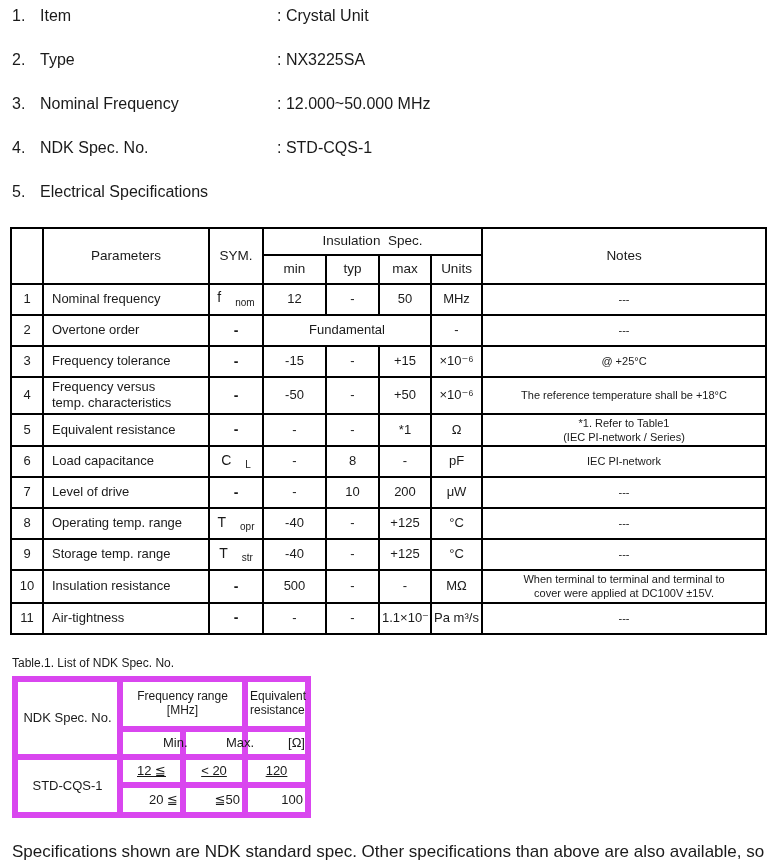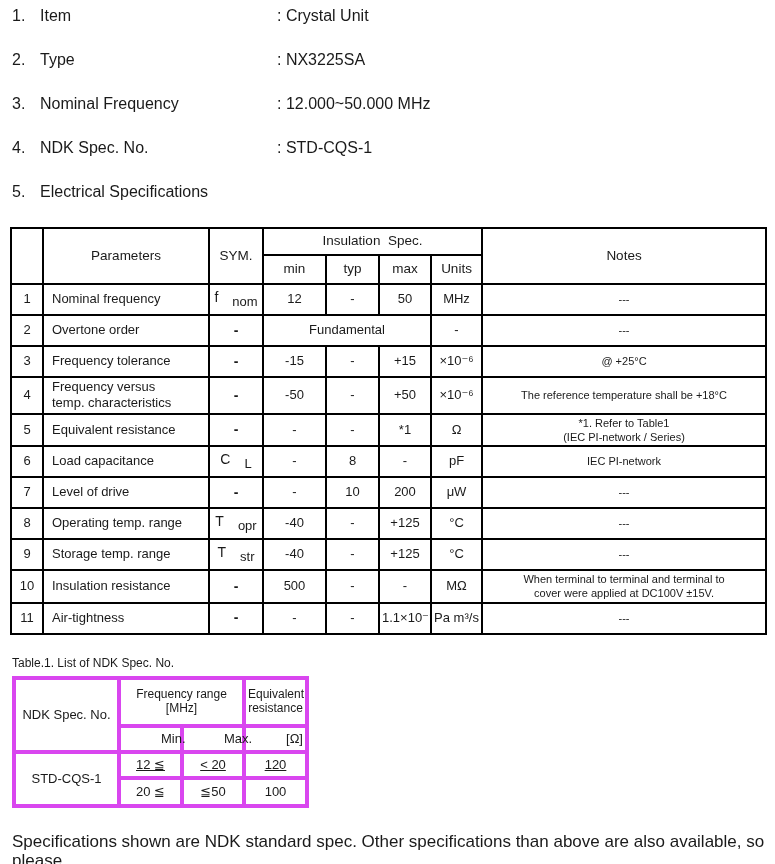--- a/index.html
+++ b/index.html
@@ -31,41 +31,41 @@
     overflow:hidden;
   }
   .spec th{font-size:13.5px;}
   .spec thead tr.h1 th{height:23px;}
   .spec thead tr.h2 th{height:25px;}
   .spec tbody td{height:27px;}
   .c-param{text-align:left !important;padding-left:8px !important;}
   .pre{white-space:pre-line;}
   .prews{white-space:pre;}
   .sym-base{font-size:14px;}
-  .sym-sub{font-size:13px;padding-left:14px;}
+  .sym-sub{font-size:10px;padding-left:14px;}
   .dash{font-weight:bold;}
   .c-note{font-size:11px !important;line-height:1.3 !important;}
   .dash-note{font-weight:bold;}
 
   
   .t1-title{font-size:12px;margin:21px 0 6px 0;}
   .t1{width:293px;}
   .t1 td{
-    border:4px solid #d946ef;
+    border:6px solid #d946ef;
     text-align:center;
     vertical-align:middle;
     padding:1px 2px;
     font-size:13px;
     line-height:1.2;
     margin-top:25px;
   }
   .t1 .h1td{height:42px;}
   .t1 .h2td{height:20px;padding-left:40px;}
   .t1 .d1td{height:20px;text-decoration:underline;}
-  .t1 .d2td{height:22px;}
+  .t1 .d2td{height:22px;text-align:right;}
   .small{font-size:12px !important;line-height:1.15 !important;}
 
   .footer{margin-top:24px;font-size:17px;line-height:19px;}
 </style>
 </head>
 <body>
 
 <div class="page">
 
   <div>

